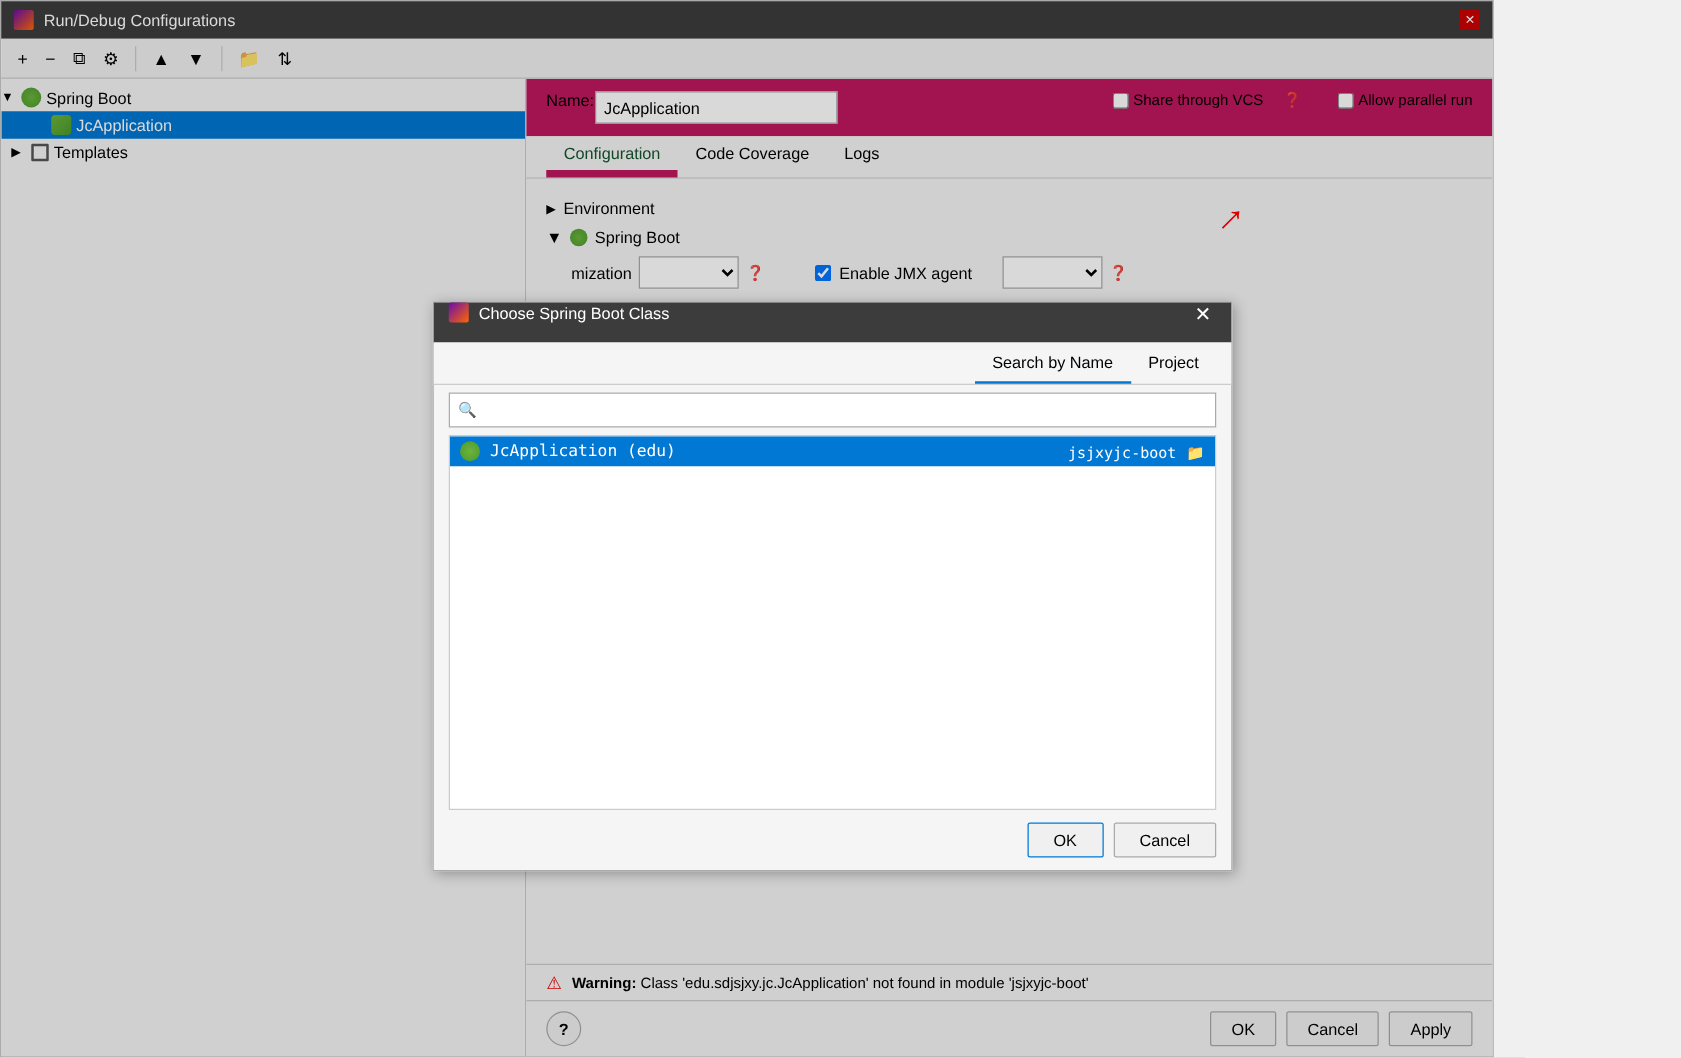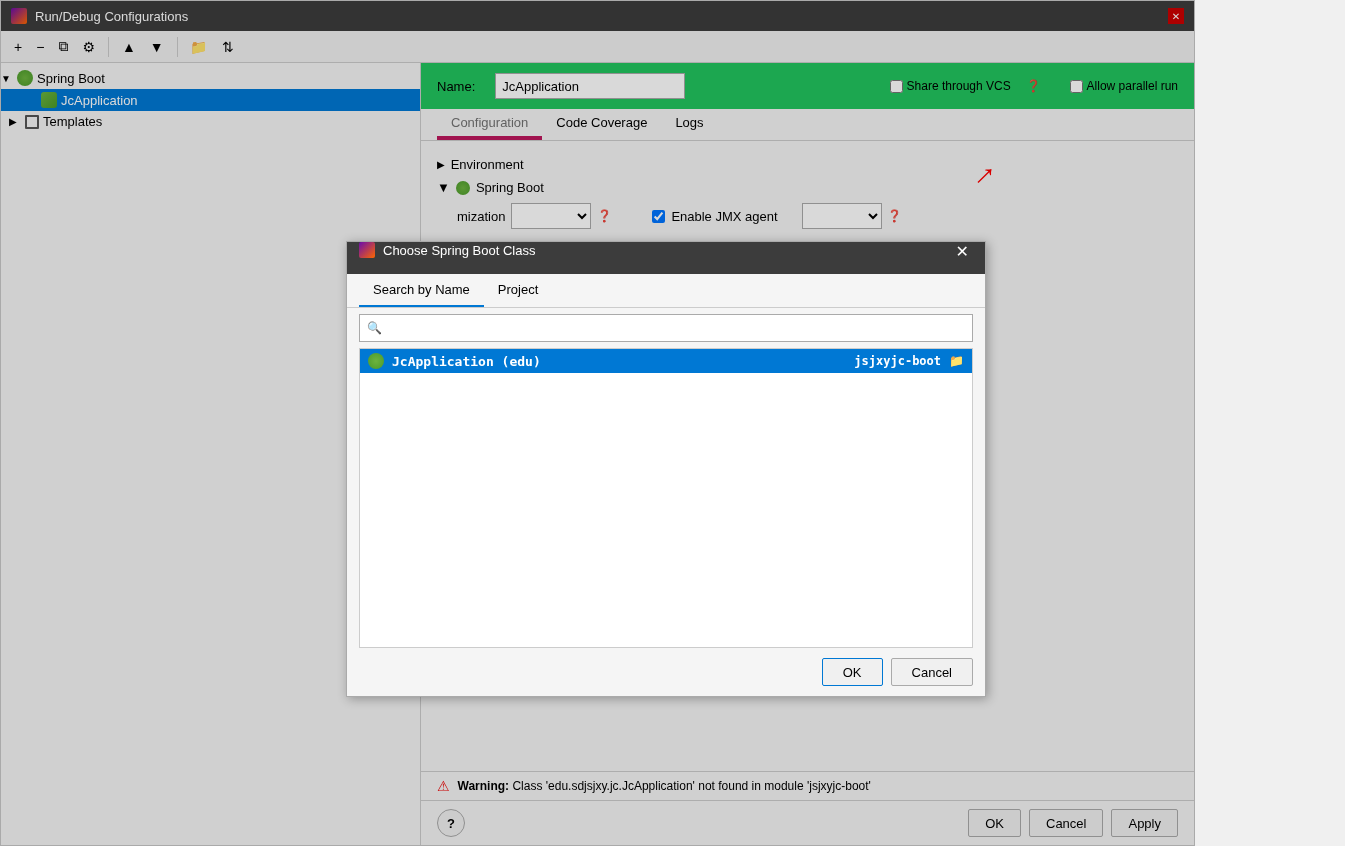--- a/index.html
+++ b/index.html
@@ -30,31 +30,31 @@
     .spring-boot-icon { width: 16px; height: 16px; background: radial-gradient(circle, #6db33f, #4a9a2a); border-radius: 50%; display: inline-block; }
     .app-icon { width: 16px; height: 16px; background: linear-gradient(135deg, #6db33f, #4a9a2a); border-radius: 3px; display: inline-block; }
     .template-icon { width: 14px; height: 14px; border: 2px solid #555; border-radius: 1px; display: inline-block; position: relative; }
     .tree-label { font-size: 13px; }
     .tree-group { padding-left: 0; }
     .tree-child { padding-left: 24px; }
 
     
     .right-panel { flex: 1; background: #f5f5f5; display: flex; flex-direction: column; overflow: hidden; }
 
-    .name-row { display: flex; align-items: center; padding: 10px 16px; gap: 20px; background: #22c55e; flex-shrink: 0; }
+    .name-row { display: flex; align-items: flex-start; padding: 10px 16px; gap: 1px; background: #be185d; flex-shrink: 0; }
     .name-label { font-size: 13px; }
     .name-input { flex: 1; height: 26px; border: 1px solid #aaa; padding: 2px 6px; font-size: 13px; background: #fff; }
 
     .checkboxes-row { display: flex; align-items: center; gap: 16px; padding: 0 16px 6px; flex-shrink: 0; }
     .checkbox-item { display: flex; align-items: center; gap: 4px; font-size: 12px; margin-left: 37px; }
     .checkbox-item input { width: 13px; height: 13px; }
 
     .tabs-row { display: flex; padding: 0 16px; border-bottom: 1px solid #ccc; flex-shrink: 0; background: #f5f5f5; }
     .tab { padding: 6px 14px; font-size: 13px; cursor: pointer; border-bottom: 2px solid transparent; }
-    .tab.active { border-bottom: 4px solid #be185d; color: #737373; }
+    .tab.active { border-bottom: 6px solid #be185d; color: #14532d; }
 
     .config-content { flex: 1; padding: 16px; overflow: auto; background: #f5f5f5; }
 
     .field-row { display: flex; align-items: center; margin-bottom: 12px; gap: 10px; }
     .field-label { width: 90px; font-size: 13px; flex-shrink: 0; }
     .field-input-container { flex: 1; display: flex; }
     .field-input { flex: 1; height: 26px; border: 1px solid #aaa; padding: 2px 6px; font-size: 13px; background: #fff; color: #007bff; }
     .field-btn { width: 26px; height: 26px; border: 1px solid #aaa; background: #f0f0f0; cursor: pointer; font-size: 12px; display: flex; align-items: center; justify-content: center; }
 
     .section-header { display: flex; align-items: center; gap: 6px; margin-bottom: 8px; cursor: pointer; font-size: 13px; }
@@ -78,34 +78,34 @@
     .annotation-text { position: absolute; color: red; font-size: 18px; font-weight: bold; pointer-events: none; z-index: 5; line-height: 1.3; }
 
     
     .modal-overlay { position: absolute; top: 0; left: 0; width: 100%; height: 100%; background: rgba(0,0,0,0.15); z-index: 10; display: flex; align-items: flex-start; justify-content: flex-start; }
     .modal { position: absolute; top: 240px; left: 345px; width: 640px; background: #f5f5f5; border: 1px solid #aaa; box-shadow: 2px 2px 10px rgba(0,0,0,0.3); display: flex; flex-direction: column; z-index: 20; }
     .modal-title-bar { background: #3c3c3c; color: #fff; height: 32px; display: flex; align-items: flex-start; justify-content: space-between; padding: 0 12px; flex-shrink: 0; }
     .modal-title { display: flex; align-items: center; gap: 8px; font-size: 13px; }
     .modal-icon { width: 16px; height: 16px; background: linear-gradient(135deg, #6a0dad, #ff6600); border-radius: 2px; }
     .modal-close { background: none; border: none; color: #fff; font-size: 16px; cursor: pointer; padding: 0 4px; }
 
-    .modal-tabs { display: flex; padding: 0 12px; border-bottom: 1px solid #ccc; background: #f5f5f5; flex-shrink: 0; }
+    .modal-tabs { display: flex; padding: 0 12px; border-bottom: 1px solid #ccc; background: #f5f5f5; flex-shrink: 0; justify-content: flex-end; }
     .modal-tab { padding: 8px 14px; font-size: 13px; cursor: pointer; border-bottom: 2px solid transparent; }
     .modal-tab.active { border-bottom: 2px solid #0078d4; color: #000; }
 
     .modal-options-row { display: flex; justify-content: flex-end; align-items: center; padding: 6px 12px; flex-shrink: 0; }
     .modal-checkbox { display: flex; align-items: center; gap: 4px; font-size: 12px; }
 
     .modal-search-row { padding: 6px 12px; flex-shrink: 0; }
     .search-box { width: 100%; height: 28px; border: 1px solid #aaa; padding: 2px 8px 2px 28px; font-size: 13px; background: #fff; }
     .search-wrapper { position: relative; }
     .search-icon-inner { position: absolute; left: 8px; top: 50%; transform: translateY(-50%); font-size: 12px; color: #666; }
 
     .modal-list { flex: 1; min-height: 300px; overflow: auto; background: #fff; margin: 0 12px; border: 1px solid #ccc; }
-    .list-item { display: flex; align-items: center; padding: 4px 8px; cursor: pointer; font-size: 13px; gap: 8px; font-weight: bold; }
+    .list-item { display: flex; align-items: flex-end; padding: 4px 8px; cursor: pointer; font-size: 13px; gap: 8px; }
     .list-item.selected { background: #0078d4; color: #fff; }
     .list-item-icon { width: 16px; height: 16px; background: radial-gradient(circle, #6db33f, #4a9a2a); border-radius: 50%; flex-shrink: 0; }
     .list-item-name { flex: 1; font-family: monospace; }
     .list-item-module { font-family: monospace; font-size: 12px; }
     .list-item-mod-icon { font-size: 12px; }
 
     .modal-footer { display: flex; justify-content: flex-end; align-items: center; padding: 10px 12px; gap: 8px; flex-shrink: 0; }
     .modal-btn { height: 28px; padding: 0 20px; border: 1px solid #aaa; background: #f0f0f0; cursor: pointer; font-size: 13px; border-radius: 2px; }
     .modal-btn.ok-btn { border-color: #0078d4; background: #f0f0f0; }
   </style>

